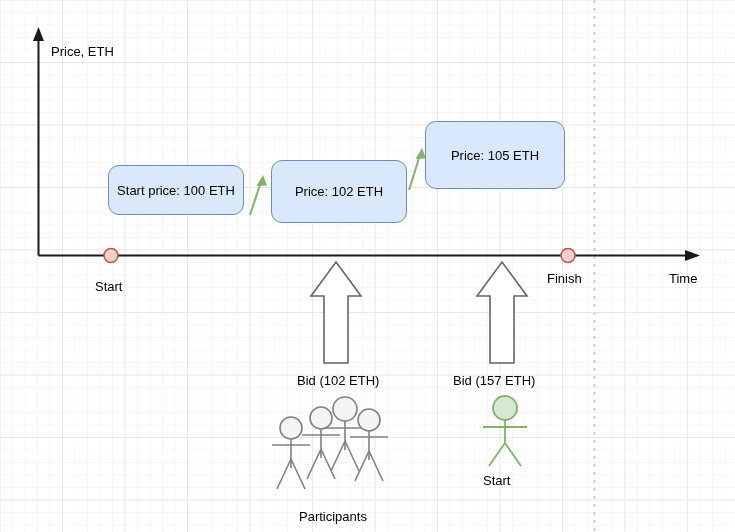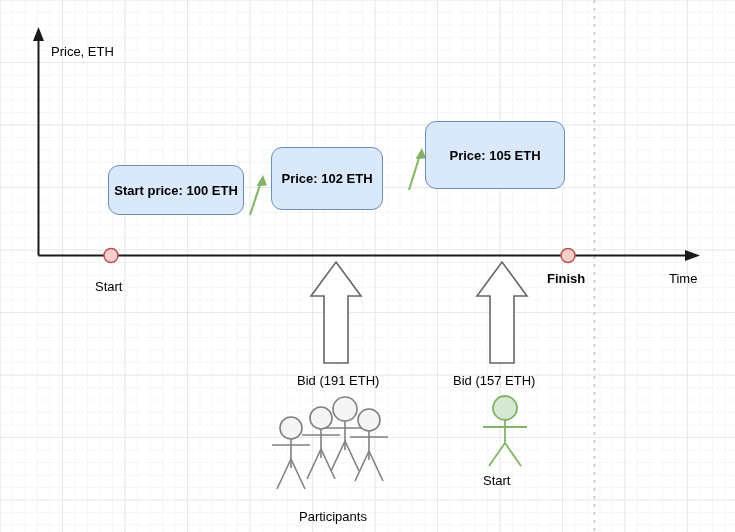--- a/index.html
+++ b/index.html
@@ -39,37 +39,36 @@
     background: #dae8fc;
     border: 1px solid #6c8ebf;
     border-radius: 11px;
     display: flex;
     align-items: center;
     justify-content: center;
     color: #000000;
     font-size: 13px;
     font-family: "Liberation Sans", sans-serif;
     white-space: nowrap;
-    font-weight: bold;
   }
   #box-start  { left: 108px; top: 165px; width: 136px; height: 50px; }
-  #box-mid    { left: 271px; top: 147px; width: 112px; height: 63px; }
+  #box-mid    { left: 271px; top: 160px; width: 136px; height: 63px; }
   #box-final  { left: 425px; top: 121px; width: 140px; height: 68px; }
 
   .axis-label {
     position: absolute;
     font-size: 13px;
     color: #000000;
     white-space: nowrap;
     font-family: "Liberation Sans", sans-serif;
   }
   #label-price  { left: 51px;  top: 44px; }
   #label-time   { left: 657px; top: 271px; margin-left: 12px; }
   #label-start  { left: 95px;  top: 279px; }
-  #label-finish { left: 547px; top: 271px; font-weight: bold; }
+  #label-finish { left: 547px; top: 271px; }
   #label-bid-1  { left: 297px; top: 373px; }
   #label-bid-2  { left: 453px; top: 373px; }
   #label-participants { left: 299px; top: 509px; }
   #label-winner { left: 483px; top: 473px; }
 </style>
 </head>
 <body>
 
 <div id="canvas">
 
@@ -143,18 +142,18 @@
     <span>Price: 102 ETH</span>
   </div>
   <div class="price-box" id="box-final">
     <span>Price: 105 ETH</span>
   </div>
 
   <div class="axis-label" id="label-price">Price, ETH</div>
   <div class="axis-label" id="label-time">Time</div>
   <div class="axis-label" id="label-start">Start</div>
   <div class="axis-label" id="label-finish">Finish</div>
-  <div class="axis-label" id="label-bid-1">Bid (191 ETH)</div>
+  <div class="axis-label" id="label-bid-1">Bid (102 ETH)</div>
   <div class="axis-label" id="label-bid-2">Bid (157 ETH)</div>
   <div class="axis-label" id="label-participants">Participants</div>
   <div class="axis-label" id="label-winner">Start</div>
 
 </div>
 
 </body></html>

